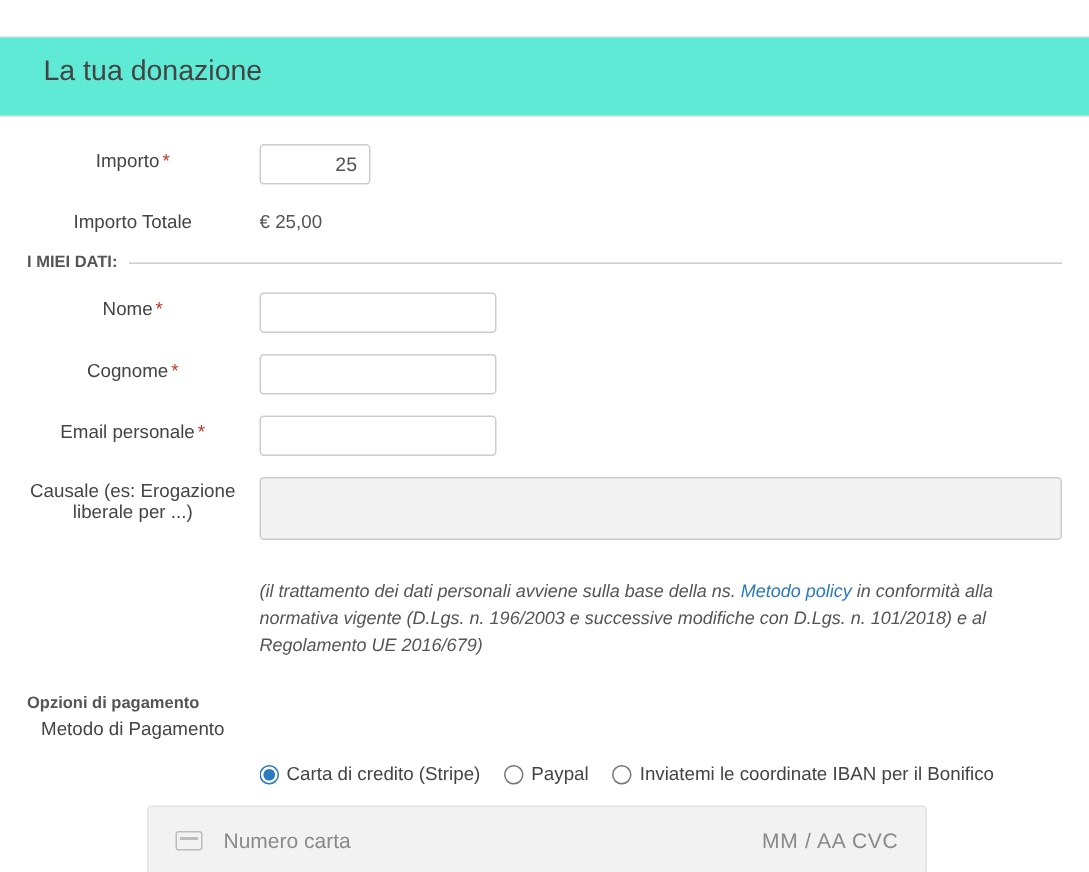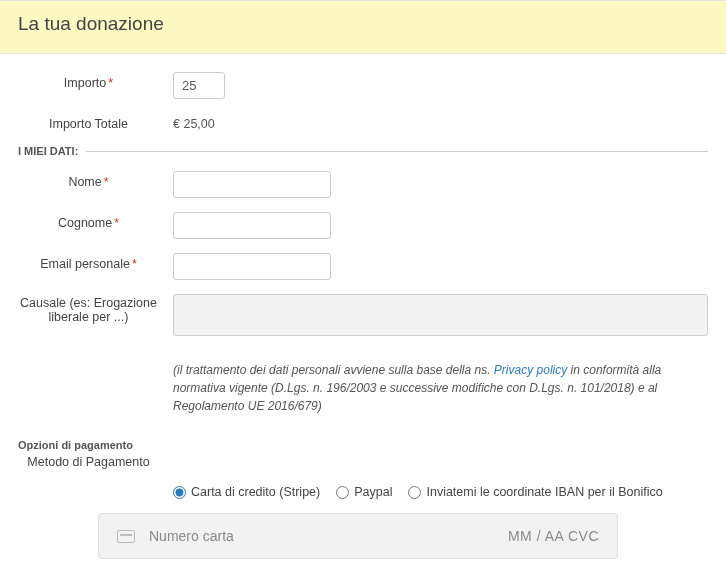--- a/index.html
+++ b/index.html
@@ -4,24 +4,25 @@
 <style>
 * { box-sizing: border-box; margin: 0; padding: 0; }
 body {
   font-family: "Helvetica Neue", Helvetica, Arial, sans-serif;
   font-size: 13px;
   color: #333;
   background: #fff;
   width: 726px;
 }
 .header-bar {
-  background: #fef9c3;
+  background: #5eead4;
   border-top: 1px solid #e5e5e5;
   border-bottom: 1px solid #e5e5e5;
-  padding: 12px 18px 18px 18px;
+  padding: 12px 18px 18px 29px;
+  margin-top: 24px;
 }
 .header-bar h1 {
   font-size: 19px;
   font-weight: 500;
   color: #444;
 }
 .form-area {
   padding: 18px 18px 0 18px;
 }
 .row {
@@ -41,21 +42,21 @@
 .req { color: #c0392b; margin-left: 2px; }
 .ctrl { flex: 1; }
 input[type="text"], textarea {
   border: 1px solid #ccc;
   border-radius: 3px;
   padding: 5px 8px;
   font-size: 13px;
   color: #555;
   background: #fff;
 }
-input.num-sm { width: 52px; }
+input.num-sm { width: 74px; text-align: right; }
 input.txt-md { width: 158px; }
 input.cap { width: 62px; }
 textarea.wide {
   width: 100%;
   height: 42px;
   background: #f3f3f3;
   resize: none;
 }
 .total-val {
   font-size: 12.5px;
@@ -188,21 +189,21 @@
 
 
     <div class="row">
       <div class="lbl" style="padding-top:2px">Causale (es: Erogazione liberale per ...)</div>
       <div class="ctrl">
         <textarea class="wide" style=""></textarea>
       </div>
     </div>
 
     <div class="privacy">
-      <span>(il trattamento dei dati personali avviene sulla base della ns. </span><a href="#">Privacy policy</a><span> in conformità alla normativa vigente (D.Lgs. n. 196/2003 e successive modifiche con D.Lgs. n. 101/2018) e al Regolamento UE 2016/679)</span>
+      <span>(il trattamento dei dati personali avviene sulla base della ns. </span><a href="#">Metodo policy</a><span> in conformità alla normativa vigente (D.Lgs. n. 196/2003 e successive modifiche con D.Lgs. n. 101/2018) e al Regolamento UE 2016/679)</span>
     </div>
   </fieldset>
 
   <div class="sub-heading">Opzioni di pagamento</div>
 
   <div class="row">
     <div class="lbl">Metodo di Pagamento</div>
     <div class="ctrl radios">
       <label>
         <input type="radio" name="pm" checked="" style="">

